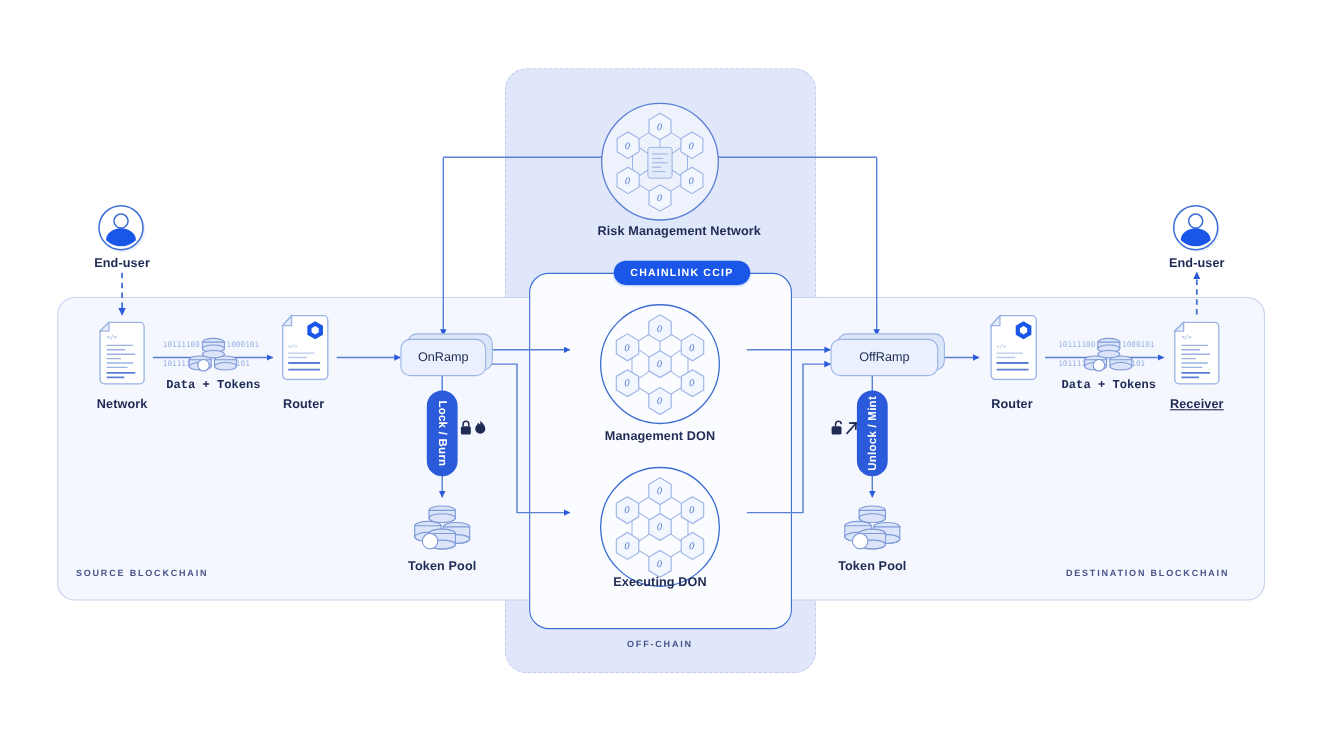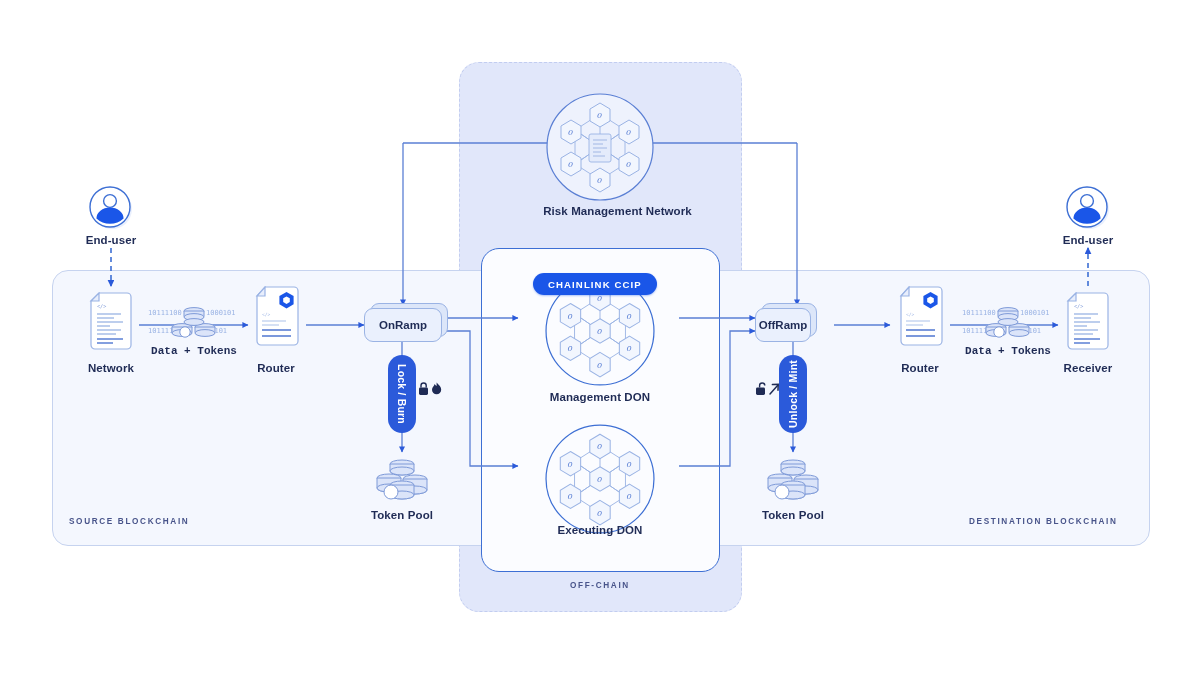--- a/index.html
+++ b/index.html
@@ -22,21 +22,21 @@
   .offchain-inner{position:absolute;background:#fbfcff;border:1.6px solid #3d6fd4;
                   border-radius:18px;}
 
   
   .ramp{position:absolute;}
   .ramp .back{position:absolute;left:6px;top:-5px;width:100%;height:100%;
               background:#dce6f9;border:1.2px solid #9ab3e4;border-radius:9px;}
   .ramp .front{position:absolute;left:0;top:0;width:100%;height:100%;
                background:#eaf0fd;border:1.2px solid #9ab3e4;border-radius:9px;
                display:flex;align-items:center;justify-content:center;
-               color:#1f2b55;font-weight:700;font-size:11.5px;}
+               color:#1f2b55;font-weight:400;font-size:11.5px;}
 
   
   .pill{position:absolute;background:#2b5ada;border-radius:22px;
         display:flex;align-items:center;justify-content:center;}
   .pill span{color:#fff;font-weight:700;font-size:10.5px;white-space:nowrap;
              letter-spacing:.2px;}
   .pill.down span{transform:rotate(90deg);}
   .pill.up span{transform:rotate(-90deg);}
 
   
@@ -250,21 +250,21 @@
           <text x="23" y="43">0</text>
           <text x="81" y="43">0</text>
         <text x="23" y="75">0</text>
           <text x="81" y="75">0</text>
           <text x="52" y="91">0</text>
       </g>
     </svg>
   </div>
   <div class="lbl lbl-14" style="left:600px;top:205px;padding-left:35px;">Risk Management Network</div>
 
-  <div class="ccip" style="left:533px;top:237px;margin-top:36px;">
+  <div class="ccip" style="left:558px;top:237px;">
     <span>CHAINLINK CCIP</span>
   </div>
 
   <div class="node" style="left:544px;top:275px;">
     <svg width="112" height="112" viewBox="0 0 110 110">
       <circle cx="55" cy="55" r="53" fill="#fbfcff" stroke="#3d6fd4" stroke-width="1.2"></circle>
       <g stroke="#9ab3e4" stroke-width=".9" fill="none">
         <path d="M55,22 L30,38 L30,72 L55,88 L80,72 L80,38 z"></path>
         <path d="M55,22 L55,55 L30,72 M55,55 L80,72 M30,38 L55,55 L80,38 M30,38 L80,72 M80,38 L30,72"></path>
       </g>
@@ -312,21 +312,21 @@
           <text x="81" y="43">0</text>
         <text x="52" y="58">0</text>
           <text x="23" y="75">0</text>
           <text x="81" y="75">0</text>
         <text x="52" y="91">0</text>
       </g>
     </svg>
   </div>
   <div class="lbl lbl-14" style="left:600px;top:524px;">Executing DON</div>
 
-  <div class="ramp" style="left:755px;top:308px;width:54px;height:32px;">
+  <div class="ramp" style="left:755px;top:308px;width:96px;height:32px;">
     <div class="back"></div>
     <div class="front">OffRamp</div>
   </div>
 
   <div class="pill up" style="left:779px;top:355px;width:28px;height:78px;">
     <span>Unlock / Mint</span>
   </div>
   <div class="node" style="left:755px;top:381px;">
     <svg width="26" height="16" viewBox="0 0 26 16">
       <g>
@@ -415,21 +415,21 @@
           <line x1="9" y1="34" x2="22" y2="34"></line>
         <line x1="9" y1="38" x2="33" y2="38"></line>
           <line x1="9" y1="42" x2="28" y2="42"></line>
       </g>
       <g stroke="#5a7fd4" stroke-width="1.5">
         <line x1="9" y1="47" x2="35" y2="47"></line>
           <line x1="9" y1="51" x2="25" y2="51"></line>
       </g>
     </svg>
   </div>
-  <div class="lbl lbl-14" style="left:1088px;top:362px;">Receiver</div>
+  <div class="lbl lbl-14" style="left:1088px;top:362px;text-decoration:underline;">Receiver</div>
 
   <div class="node" style="left:1065px;top:185px;">
     <svg width="46" height="46" viewBox="0 0 46 46">
       <circle cx="24" cy="24" r="20" fill="#eaf0fd"></circle>
       <circle cx="22" cy="22" r="20" fill="#fff" stroke="#3d6fd4" stroke-width="1.4"></circle>
       <circle cx="22" cy="16" r="6.4" fill="#fff" stroke="#3d6fd4" stroke-width="1.4"></circle>
       <path d="M8.4,33.5 a13.6,11 0 0 1 27.2,0 a20,20 0 0 1-27.2,0 z" fill="#1a56e8"></path>
     </svg>
   </div>
   <div class="lbl lbl-14" style="left:1088px;top:234px;">End-user</div>

